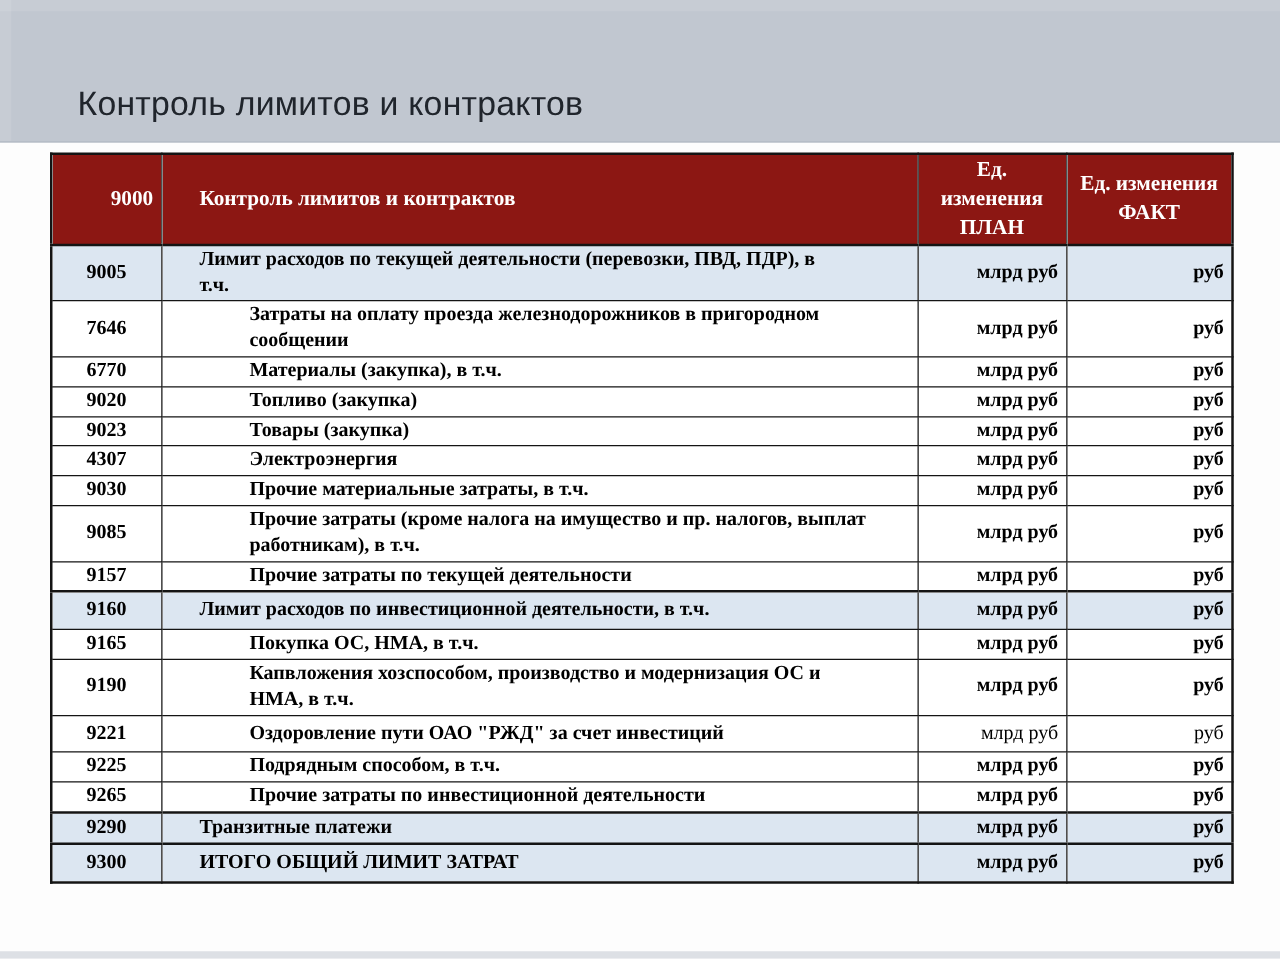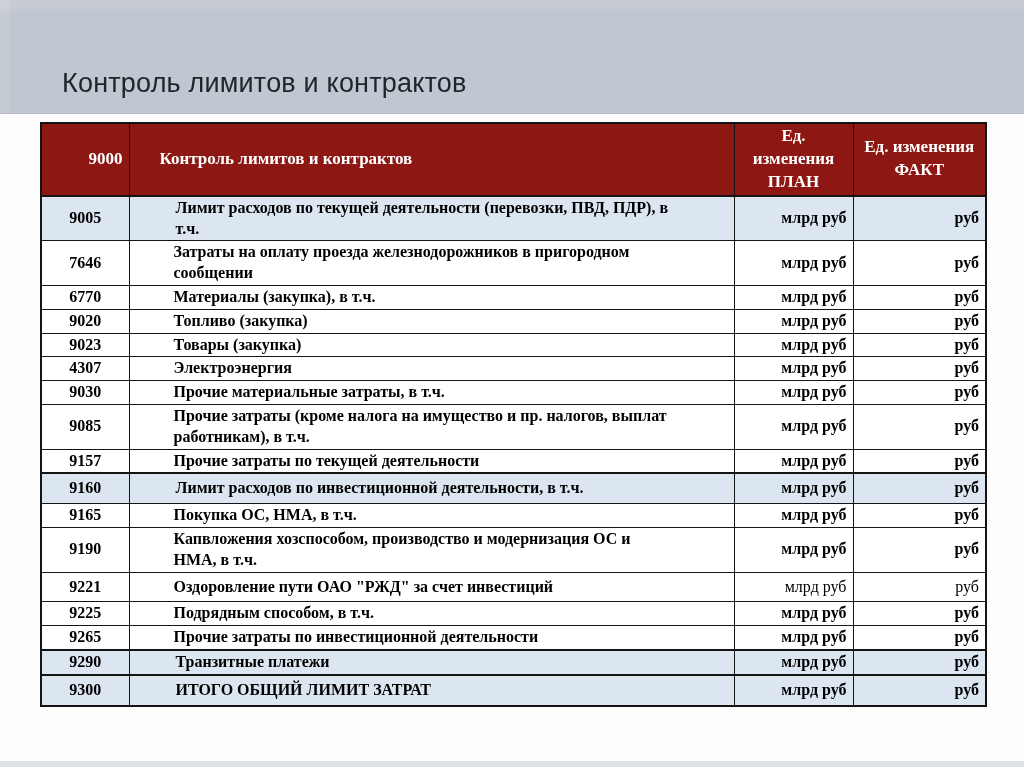--- a/index.html
+++ b/index.html
@@ -57,22 +57,22 @@
   th.h-code{text-align:right;margin-left:13px;}
   th.h-desc{text-align:left;padding-left:30px;}
   th.h-unit{text-align:center;white-space:pre-line;line-height:1.35;}
   td.code{text-align:center;margin-top:20px;}
   td.desc{text-align:left;white-space:pre-line;}
   td.unit{text-align:right;}
   tr.hl td{background:#dce6f1;}
   tr.thick td{border-top-width:2px;}
   tr.tall td{padding-top:4px;padding-bottom:4px;}
   tr.reg td.unit{font-weight:normal;}
-  td.ind1{padding-left:46px;}
-  td.ind2{padding-left:44px;}
+  td.ind1{padding-left:30px;}
+  td.ind2{padding-left:70px;}
 </style>
 </head>
 <body>
 
 <div class="title-band"></div>
 <div class="page-title">Контроль лимитов и контрактов</div>
 
 <table class="limits">
   <colgroup>
     <col class="c-code">

